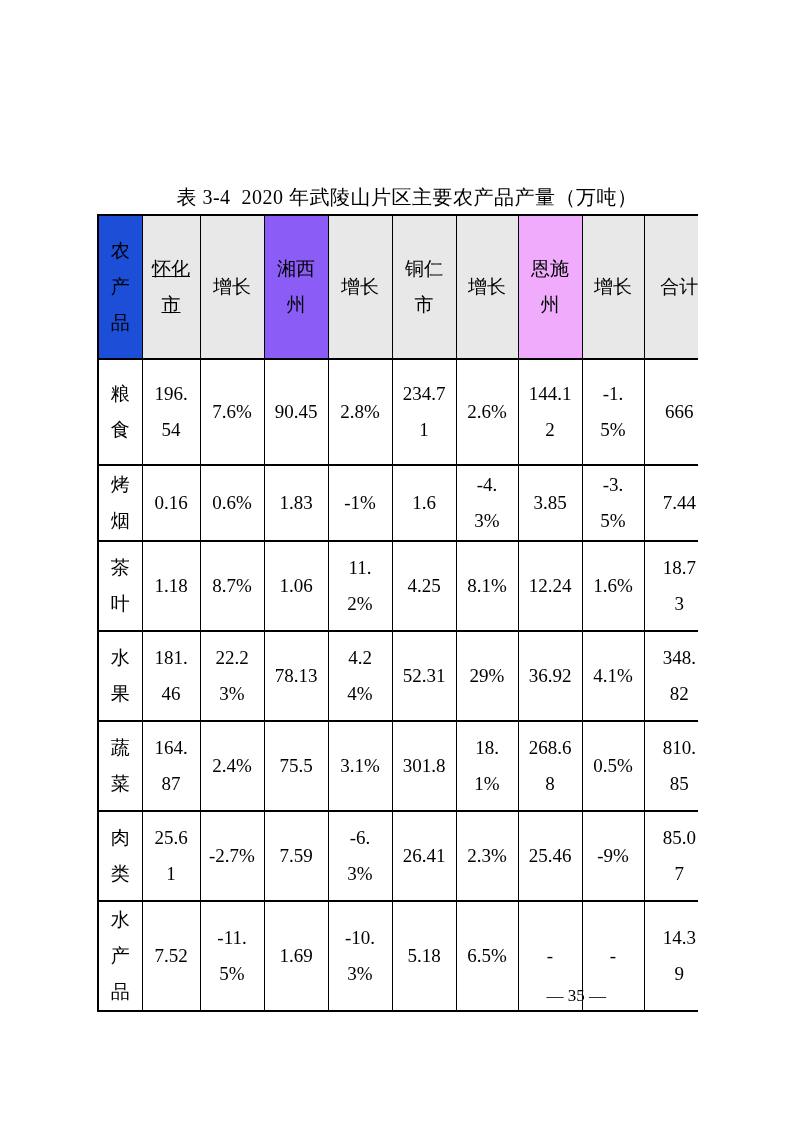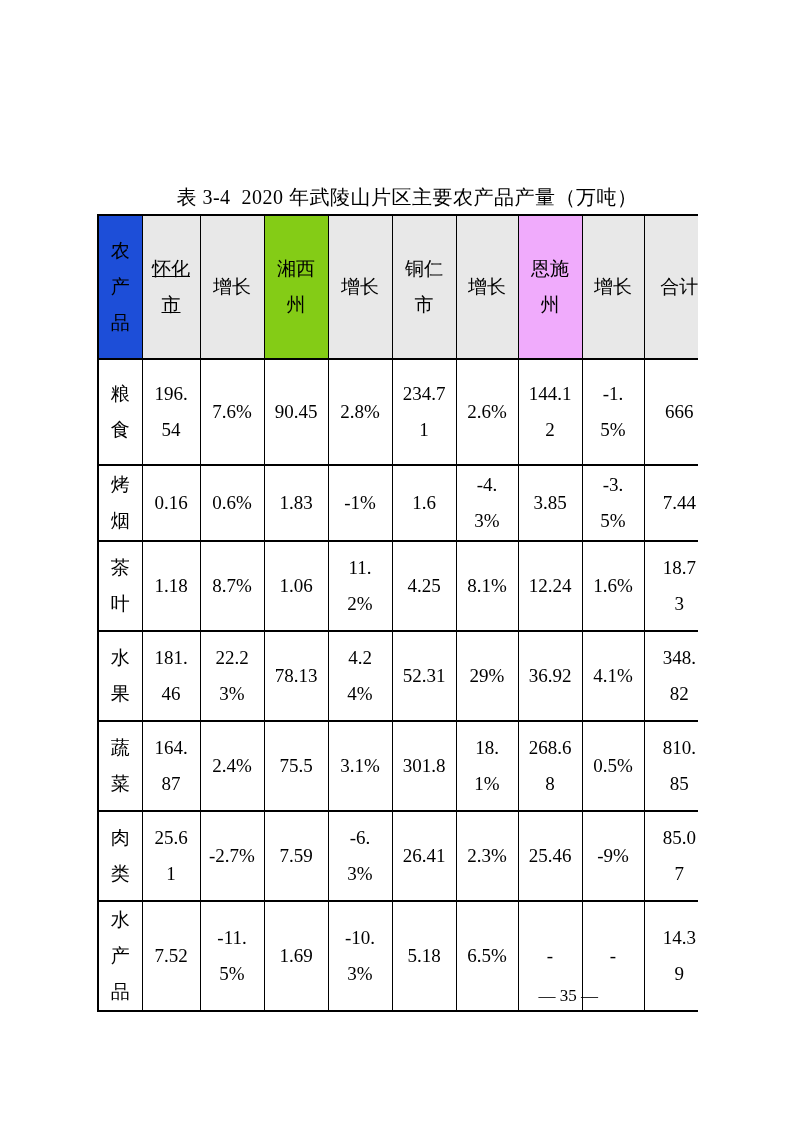--- a/index.html
+++ b/index.html
@@ -59,21 +59,21 @@
   th:nth-child(4),  td:nth-child(4)  { padding: 0 9px;  }
   th:nth-child(5),  td:nth-child(5)  { padding: 0 10px; }
   th:nth-child(6),  td:nth-child(6)  { padding: 16px 6px;  }
   th:nth-child(7),  td:nth-child(7)  { padding: 0 9px;  }
   th:nth-child(8),  td:nth-child(8)  { padding: 0 6px;  }
   th:nth-child(9),  td:nth-child(9)  { padding: 0 9px;  }
   th:nth-child(10), td:nth-child(10) { padding: 8px 14px; }
   .page-number {
     position: absolute;
     top: 986px;
-    right: 100px;
+    right: 92px;
     font-size: 17px;
     white-space: pre;
   }
 </style>
 </head>
 <body>
 
 <div class="page">
 
   <div class="doc-title">表 3-4  2020 年武陵山片区主要农产品产量（万吨）</div>
@@ -89,21 +89,21 @@
         <col style="width: 62px;">
         <col style="width: 64px;">
         <col style="width: 62px;">
         <col style="width: 71px;">
       </colgroup>
     <thead>
       <tr id="header-row">
           <th style="background: #1d4ed8; text-align: center;">农产品</th>
           <th style="background: rgb(232, 232, 232); text-decoration: underline;">怀化市</th>
           <th style="background: rgb(232, 232, 232);">增长</th>
-          <th style="background: #84cc16;">湘西州</th>
+          <th style="background: #8b5cf6;">湘西州</th>
           <th style="background: rgb(232, 232, 232);">增长</th>
           <th style="background: rgb(232, 232, 232);">铜仁市</th>
           <th style="background: rgb(232, 232, 232);">增长</th>
           <th style="background: #f0abfc;">恩施州</th>
           <th style="background: rgb(232, 232, 232);">增长</th>
           <th style="background: rgb(232, 232, 232);">合计</th>
         </tr>
     </thead>
     <tbody id="table-body">
         <tr>

